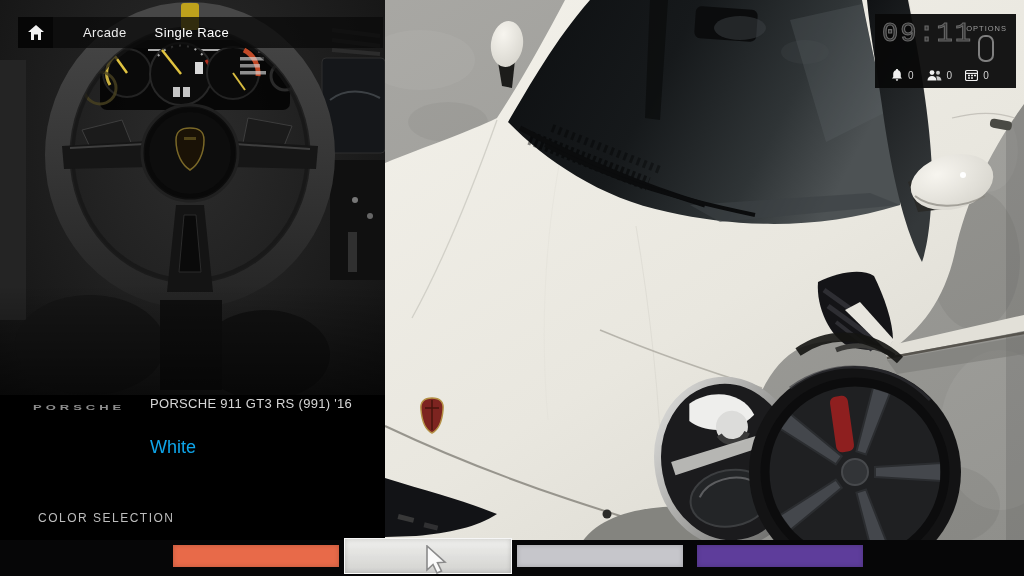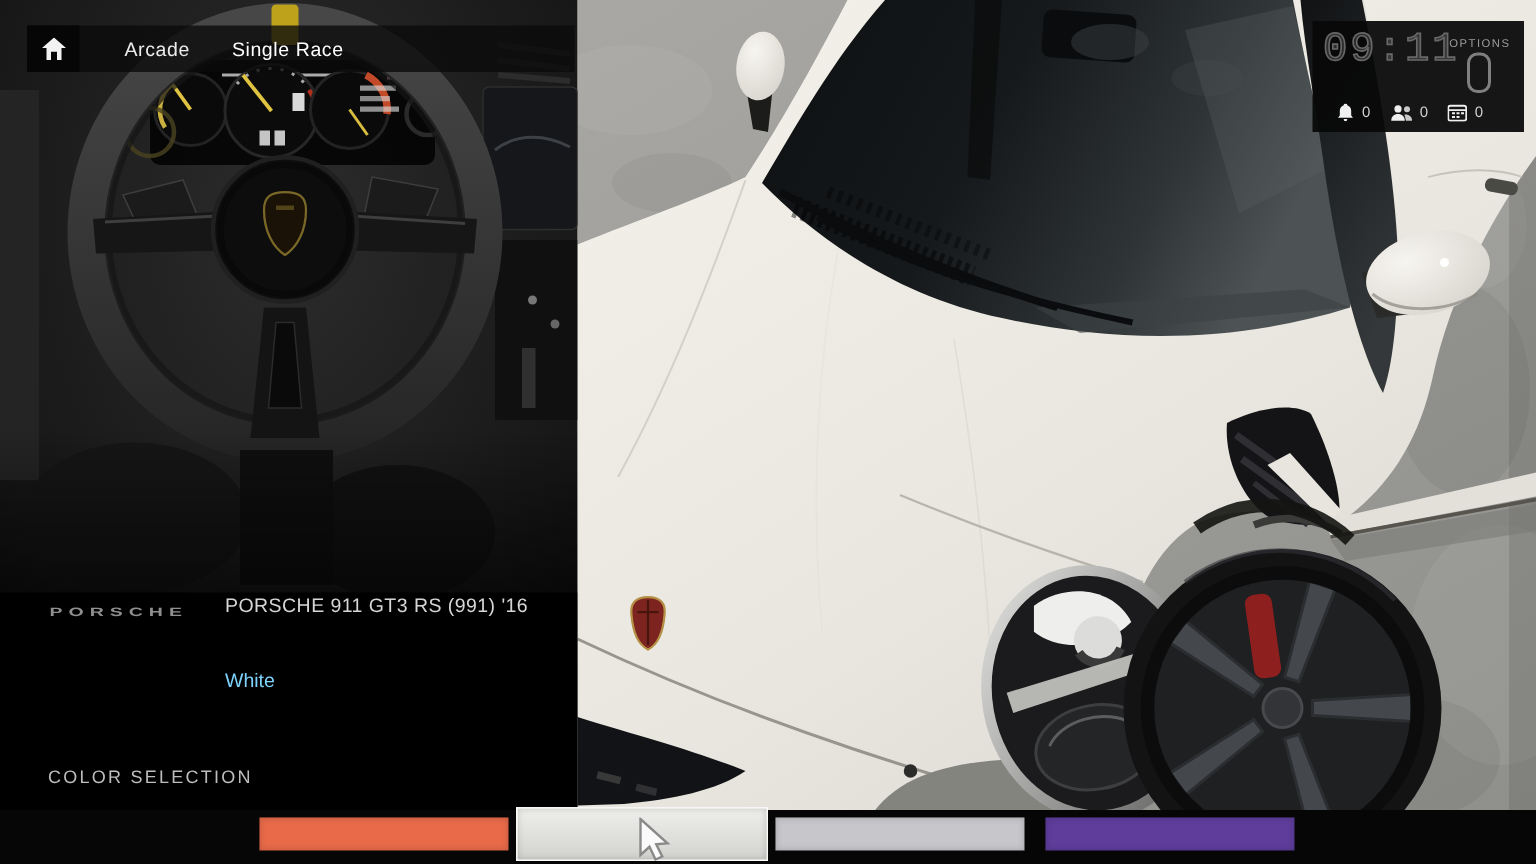--- a/index.html
+++ b/index.html
@@ -27,22 +27,22 @@
   #options-pill{position:absolute;right:22px;top:21px;width:12px;height:23px;
                 border:2px solid #7f7f7f;border-radius:7px;}
   #counter-row{position:absolute;left:16px;bottom:7px;display:flex;align-items:center;gap:13px;}
   .counter{display:flex;align-items:center;gap:5px;}
   .counter .cnt{color:#d2d2d2;font-size:10px;}
 
   
   #wordmark{left:33px;top:403px;color:#8f8f8f;font-weight:bold;font-size:13px;
             letter-spacing:4px;transform:scaleY(.62);transform-origin:left top;z-index:25;}
   #model-name{left:150px;top:396px;color:#d6d6d6;font-size:13px;letter-spacing:.3px;z-index:25;}
-  #color-name{left:150px;top:446px;color:#7dd3fc;font-size:13px;z-index:25;}
-  #color-selection-label{left:32px;top:511px;color:#bdbdbd;font-size:12px;
+  #color-name{left:150px;top:437px;color:#0ea5e9;font-size:18px;z-index:25;}
+  #color-selection-label{left:38px;top:511px;color:#bdbdbd;font-size:12px;
                          letter-spacing:1.5px;z-index:40;}
 
   
   #bottom-strip{left:0;top:540px;width:1024px;height:36px;background:#060607;z-index:35;}
   #color-swatch-row{left:173px;top:538px;height:36px;display:flex;align-items:center;z-index:40;}
   .swatch{width:166px;height:22px;margin-right:5px;box-shadow:inset 0 0 5px rgba(0,0,0,.18);}
   .swatch.selected{height:34px;border:1px solid rgba(255,255,255,.8);
       background-image:linear-gradient(rgba(255,255,255,.22),rgba(0,0,0,.10));}
   .swatch:nth-child(4){margin-left:9px;}
   #cursor{left:424px;top:545px;z-index:50;pointer-events:none;}

